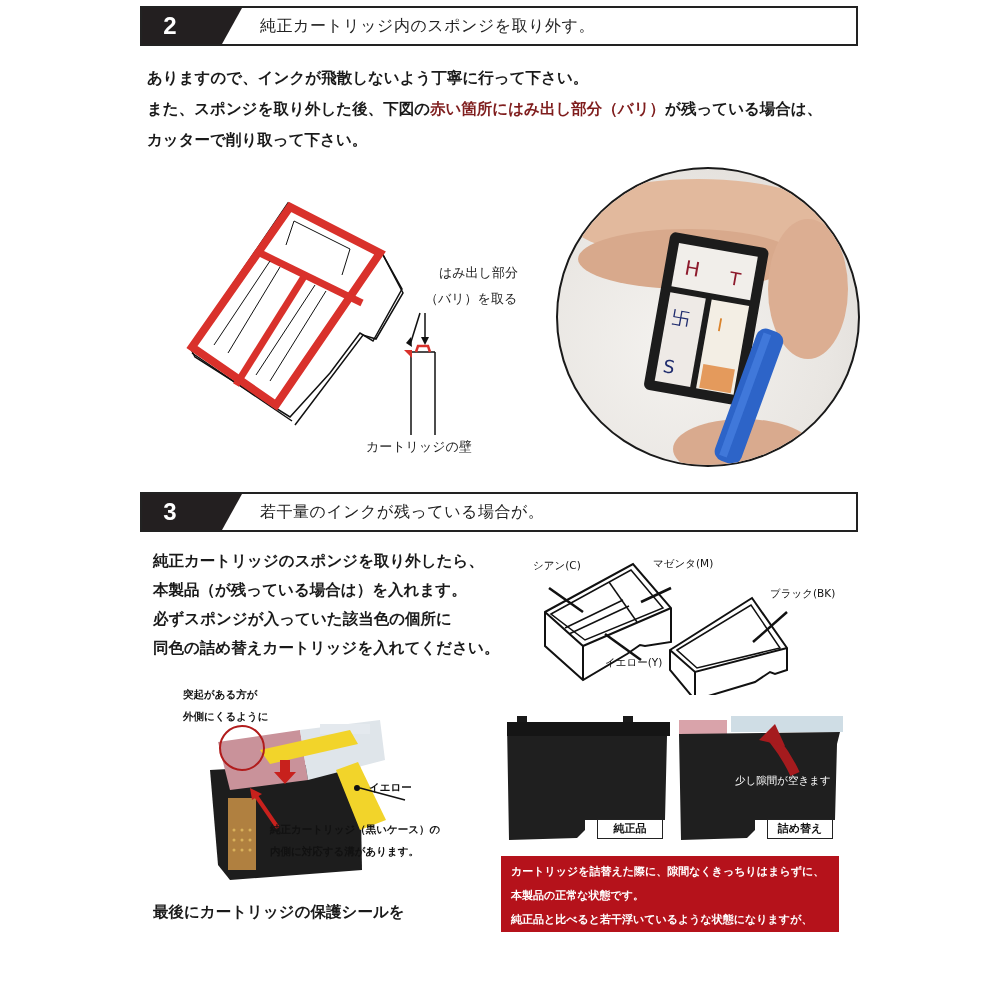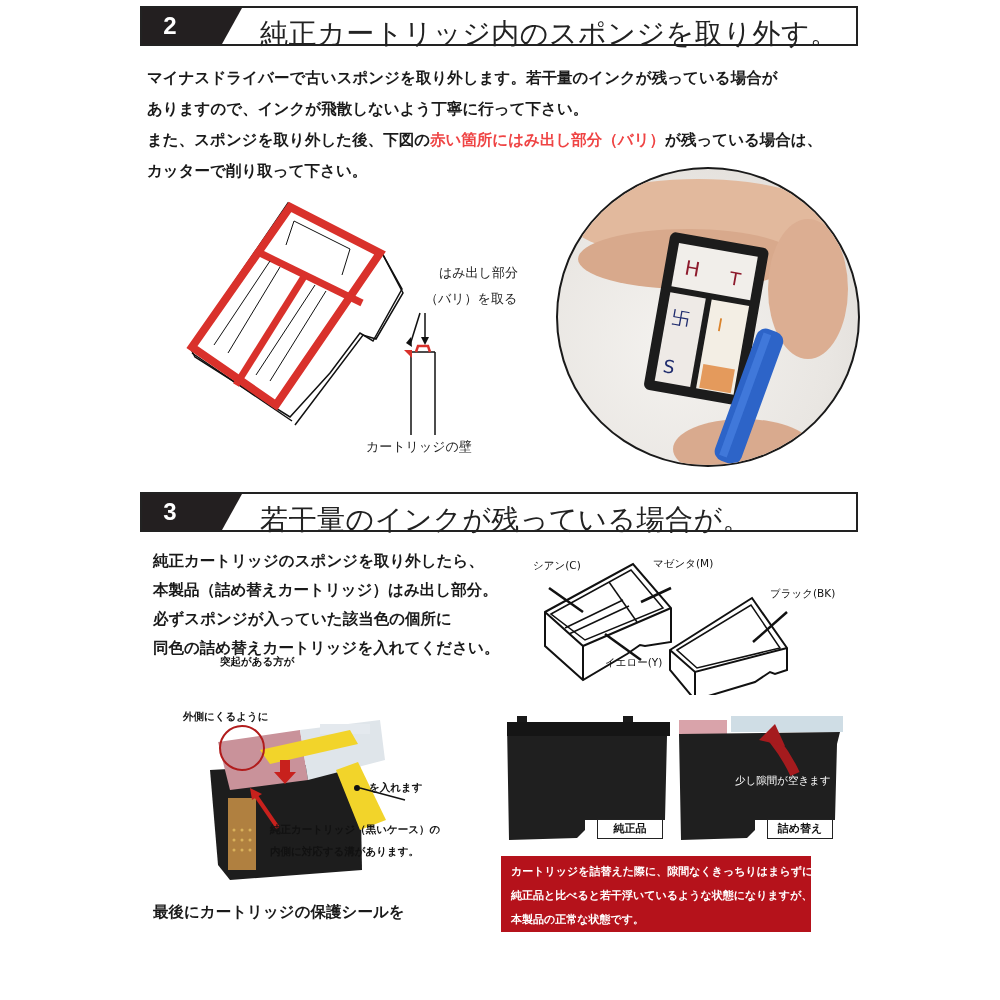--- a/index.html
+++ b/index.html
@@ -10,55 +10,54 @@
   
   .step-header { position:absolute; left:140px; width:718px; height:40px;
                  border:2px solid #222; background:#fff; box-sizing:border-box; }
   .step-num-box { position:absolute; left:0; top:0; width:80px; height:100%;
                   background:#231f20; }
   .step-num-box::after { content:""; position:absolute; right:-20px; top:0;
                   border-top:36px solid #231f20; border-right:20px solid transparent; }
   .step-num { position:absolute; left:0; top:0; width:56px; height:100%; line-height:36px;
               text-align:center; color:#fff; font-weight:bold; font-size:24px;
               font-family:"Liberation Sans", sans-serif; }
-  .step-title { position:absolute; left:118px; top:8px; line-height:36px; font-size:28px;
+  .step-title { position:absolute; left:118px; top:0; line-height:36px; font-size:16px;
                 color:#222; letter-spacing:0.5px; }
 
   .para { position:absolute; font-size:15.5px; line-height:31px; font-weight:bold;
           color:#1a1a1a; white-space:nowrap; }
-  .red-text { color:#ef4444; }
+  .red-text { color:#7f1d1d; }
 
   .label-sm { position:absolute; font-size:13px; color:#222; white-space:nowrap; }
   .label-xs { position:absolute; font-size:10.5px; color:#111; white-space:nowrap; font-weight:bold; }
 
   .circle-photo { position:absolute; left:556px; top:167px; width:300px; height:296px;
                   border-radius:50%; border:2px solid #1a1a1a; overflow:hidden;
                   background:radial-gradient(circle at 40% 60%, #f4f2ef 0%, #e9e6e2 60%, #dcd8d4 100%); }
 
   .photo-box { position:absolute; overflow:hidden; }
   .tag { position:absolute; background:#fff; border:1px solid #222; font-size:11px;
          font-weight:bold; text-align:center; line-height:18px; color:#111; }
 
-  .notice { position:absolute; left:501px; top:856px; width:310px; height:76px;
+  .notice { position:absolute; left:501px; top:856px; width:338px; height:76px;
             background:#b5121b; color:#fff; font-size:11px; font-weight:bold;
             line-height:24px; padding:4px 10px; box-sizing:border-box; }
   .notice div { white-space:nowrap; }
 </style>
 </head>
 <body>
 
 <div class="step-header" style="top:6px;">
   <div class="step-num-box">
     <div class="step-num">2</div>
   </div>
   <div class="step-title">純正カートリッジ内のスポンジを取り外す。</div>
 </div>
 
 <div class="para" style="left:147px; top:63px;">
-  <div>マイナスドライバーで古いスポンジを取り外します。若干量のインクが残っている場合が</div>
   <div>ありますので、インクが飛散しないよう丁寧に行って下さい。</div>
   <div><span>また、スポンジを取り外した後、下図の</span><span class="red-text">赤い箇所にはみ出し部分（バリ）</span><span>が残っている場合は、</span></div>
   <div>カッターで削り取って下さい。</div>
 </div>
 
 <svg class="abs" style="left:170px; top:195px;" width="380" height="275">
 
   <polygon points="20,152 118,8 212,58 232,94 203,146 190,138 160,178 120,222 25,162" fill="#fff" stroke="#111" stroke-width="1.5"></polygon>
   <polyline points="212,58 233,98 206,144 193,140 125,230" fill="none" stroke="#111" stroke-width="1.5"></polyline>
   <line x1="22" y1="158" x2="122" y2="226" stroke="#111" stroke-width="1.5"></line>
@@ -122,21 +121,21 @@
 
 <div class="step-header" style="top:492px;">
   <div class="step-num-box">
     <div class="step-num">3</div>
   </div>
   <div class="step-title">若干量のインクが残っている場合が。</div>
 </div>
 
 <div class="para" style="left:153px; top:547px; line-height:29px;">
   <div>純正カートリッジのスポンジを取り外したら、</div>
-  <div>本製品（詰め替えカートリッジ）はみ出し部分。</div>
+  <div>本製品（が残っている場合は）を入れます。</div>
   <div>必ずスポンジが入っていた該当色の個所に</div>
   <div>同色の詰め替えカートリッジを入れてください。</div>
 </div>
 
 <svg class="abs" style="left:505px; top:550px;" width="350" height="145">
   <g fill="#fff" stroke="#111" stroke-width="2">
 
     <polygon points="40,62 128,14 166,58 166,92 140,96 135,95 122,104 78,130 40,96"></polygon>
     <polyline points="40,62 78,96 166,58" fill="none"></polyline>
     <line x1="78" y1="96" x2="78" y2="130"></line>
@@ -188,23 +187,23 @@
     <circle cx="167" cy="88" r="3" fill="#111"></circle>
 
     <circle cx="52" cy="48" r="22" fill="none" stroke="#b11c1c" stroke-width="2"></circle>
 
     <polygon points="90,60 100,60 100,72 106,72 95,84 84,72 90,72" fill="#c8211d"></polygon>
     <line x1="88" y1="128" x2="66" y2="96" stroke="#c8211d" stroke-width="4"></line>
     <polygon points="60,88 72,94 62,100" fill="#c8211d"></polygon>
     <line x1="170" y1="88" x2="215" y2="100" stroke="#111" stroke-width="1.5"></line>
   </svg>
 </div>
-<div class="label-xs" style="left:183px; top:655px;margin-left:37px;">突起がある方が</div>
+<div class="label-xs" style="left:183px; top:688px;">突起がある方が</div>
 <div class="label-xs" style="left:183px; top:710px;">外側にくるように</div>
-<div class="label-xs" style="left:369px; top:781px;">を入れます</div>
+<div class="label-xs" style="left:369px; top:781px;">イエロー</div>
 <div class="label-xs" style="left:270px; top:823px;">純正カートリッジ（黒いケース）の</div>
 <div class="label-xs" style="left:270px; top:845px;">内側に対応する溝があります。</div>
 
 <div class="photo-box" style="left:505px; top:712px; width:165px; height:132px;">
   <svg width="165" height="132">
     <rect x="12" y="4" width="10" height="8" fill="#1a1a1a"></rect>
     <rect x="118" y="4" width="10" height="8" fill="#1a1a1a"></rect>
     <polygon points="2,12 165,10 162,24 160,108 80,108 80,118 72,126 4,128" fill="#1f1f1f"></polygon>
     <rect x="2" y="10" width="163" height="14" fill="#151515"></rect>
   </svg>
@@ -217,19 +216,19 @@
     <polygon points="4,22 165,20 162,32 160,108 80,108 80,118 72,126 6,128" fill="#1f1f1f"></polygon>
     <path d="M120,62 C110,40 100,30 96,24" fill="none" stroke="#a51b1e" stroke-width="10"></path>
     <polygon points="84,28 100,12 110,34" fill="#a51b1e"></polygon>
   </svg>
   <div class="label-xs" style="left:60px; top:62px; color:#fff; font-weight:normal;">少し隙間が空きます</div>
   <div class="tag" style="left:92px; top:107px; width:64px; height:18px;">詰め替え</div>
 </div>
 
 <div class="notice">
   <div>カートリッジを詰替えた際に、隙間なくきっちりはまらずに、</div>
+  <div>本製品の正常な状態です。</div>
   <div>純正品と比べると若干浮いているような状態になりますが、</div>
-  <div>本製品の正常な状態です。</div>
 </div>
 
 <div class="para" style="left:153px; top:897px; line-height:31px;">
   <div>最後にカートリッジの保護シールを</div>
 </div>
 
 </body></html>

